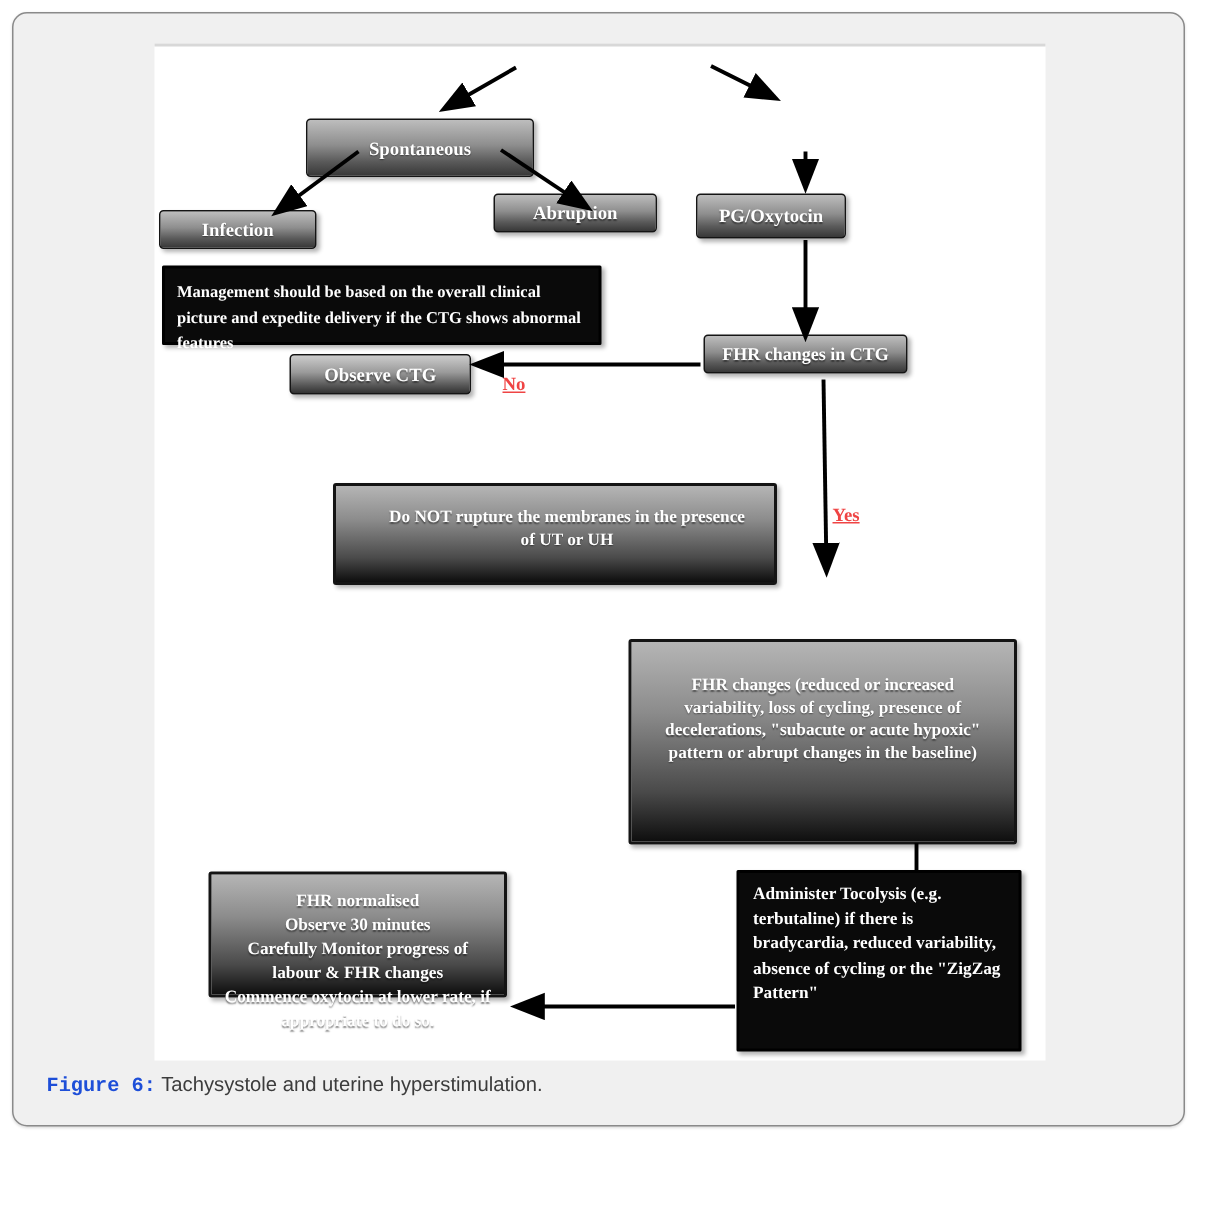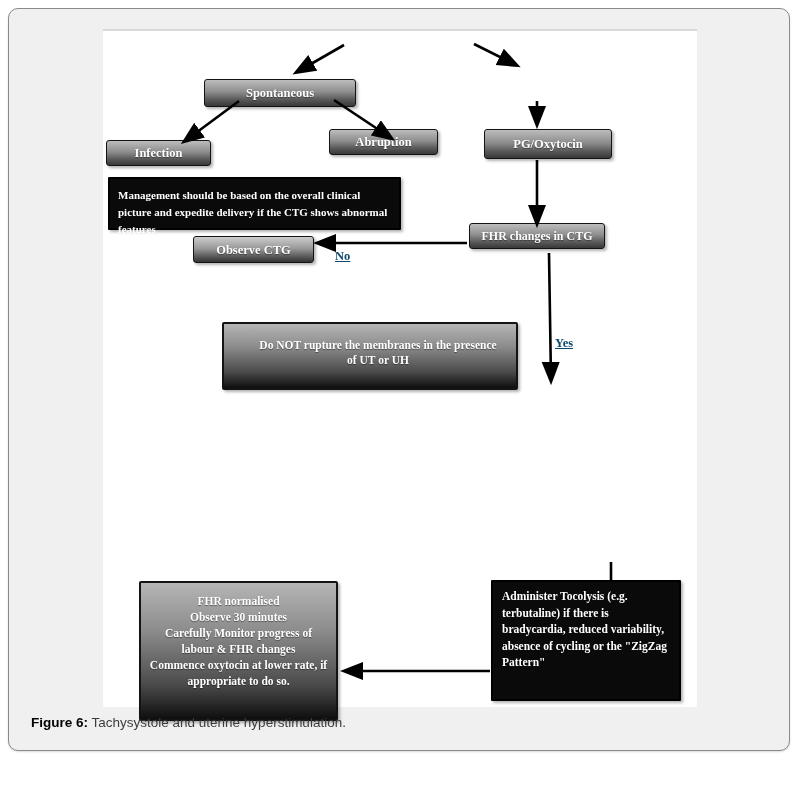--- a/index.html
+++ b/index.html
@@ -30,76 +30,79 @@
     font-size:11.5px;line-height:15px;
     align-items:flex-start;
   }
   .node-black{
     background:#0a0a0a;border:2px solid #000;border-radius:1px;
     font-size:11px;line-height:16px;text-align:left;
     align-items:flex-start;justify-content:flex-end;
     text-shadow:none;
   }
   .edge-label{
-    position:absolute;color:#0c4a6e;font-family:"Liberation Serif",serif;
+    position:absolute;color:#ef4444;font-family:"Liberation Serif",serif;
     font-weight:bold;font-size:12.5px;text-decoration:underline;
   }
   svg.arrows{position:absolute;left:0;top:0;pointer-events:none;}
   .caption{
     position:absolute;left:22px;top:706px;font-size:13.5px;color:#3c3c3c;
     font-family:"Liberation Sans",sans-serif;
   }
-  .caption b{color:#000000;}
+  .caption b{color:#1d4ed8;font-family:Liberation Mono, monospace;}
 </style>
 </head>
 <body>
 
 <div class="card">
 
   <div class="figure">
 
-    <div class="node" style="left:101px;top:48px;width:152px;height:28px;font-family:Liberation Serif, serif;">
+    <div class="node" style="left:101px;top:48px;width:152px;height:39px;font-family:Liberation Serif, serif;">
       <span>Spontaneous</span>
     </div>
 
 
     <div class="node" style="left:3px;top:109px;width:105px;height:26px;">
       <span>Infection</span>
     </div>
 
     <div class="node" style="left:226px;top:98px;width:109px;height:26px;">
       <span>Abruption</span>
     </div>
 
     <div class="node node-black" style="left:5px;top:146px;width:293px;height:53px;padding:8px 6px 6px 8px;font-size:11px;line-height:17px;">
       <span>Management should be based on the overall clinical picture and expedite delivery if the CTG shows abnormal features</span>
     </div>
 
     <div class="node" style="left:90px;top:205px;width:121px;height:27px;background:linear-gradient(180deg,#cccccc 0%,#9a9a9a 45%,#565656 80%,#333333 100%);">
       <span>Observe CTG</span>
     </div>
 
-    <div class="node" style="left:381px;top:98px;width:128px;height:30px;text-align:right;">
+    <div class="node" style="left:361px;top:98px;width:100px;height:30px;text-align:right;">
       <span>PG/Oxytocin</span>
     </div>
 
     <div class="node" style="left:366px;top:192px;width:136px;height:26px;font-size:12px;">
       <span>FHR changes in CTG</span>
     </div>
 
     <div class="node node-big" style="left:119px;top:291px;width:296px;height:68px;padding:14px 18px 0 34px;">
       <span>Do NOT rupture the membranes in the presence of UT or UH</span>
     </div>
 
+    <div class="node node-big" style="left:316px;top:395px;width:259px;height:137px;padding:22px 13px 0 13px;">
+      <span>FHR changes (reduced or increased variability, loss of cycling, presence of decelerations, "subacute or acute hypoxic" pattern or abrupt changes in the baseline)</span>
+    </div>
 
     <div class="node node-black" style="left:388px;top:549px;width:190px;height:121px;padding:6px 4px 0 9px;font-size:11.5px;line-height:16.5px;display:block;">
       <div>Administer Tocolysis (e.g. terbutaline) if there is bradycardia, reduced variability, absence of cycling or the "ZigZag Pattern"</div>
     </div>
 
-    <div class="node node-big" style="left:36px;top:550px;width:199px;height:140px;padding:10px 7px 0 7px;display:block;font-size:11.5px;line-height:16px;">
+    <div class="node node-big" style="left:36px;top:550px;width:199px;height:84px;padding:10px 7px 0 7px;display:block;font-size:11.5px;line-height:16px;">
       <div>FHR normalised</div>
       <div>Observe 30 minutes</div>
       <div>Carefully Monitor progress of labour &amp; FHR changes</div>
       <div>Commence oxytocin at lower rate, if appropriate to do so.</div>
     </div>
 
     <div class="edge-label" style="left:232px;top:218px;">No</div>
     <div class="edge-label" style="left:452px;top:305px;">Yes</div>
 
     <svg class="arrows" width="594" height="676" viewBox="0 0 594 676">

